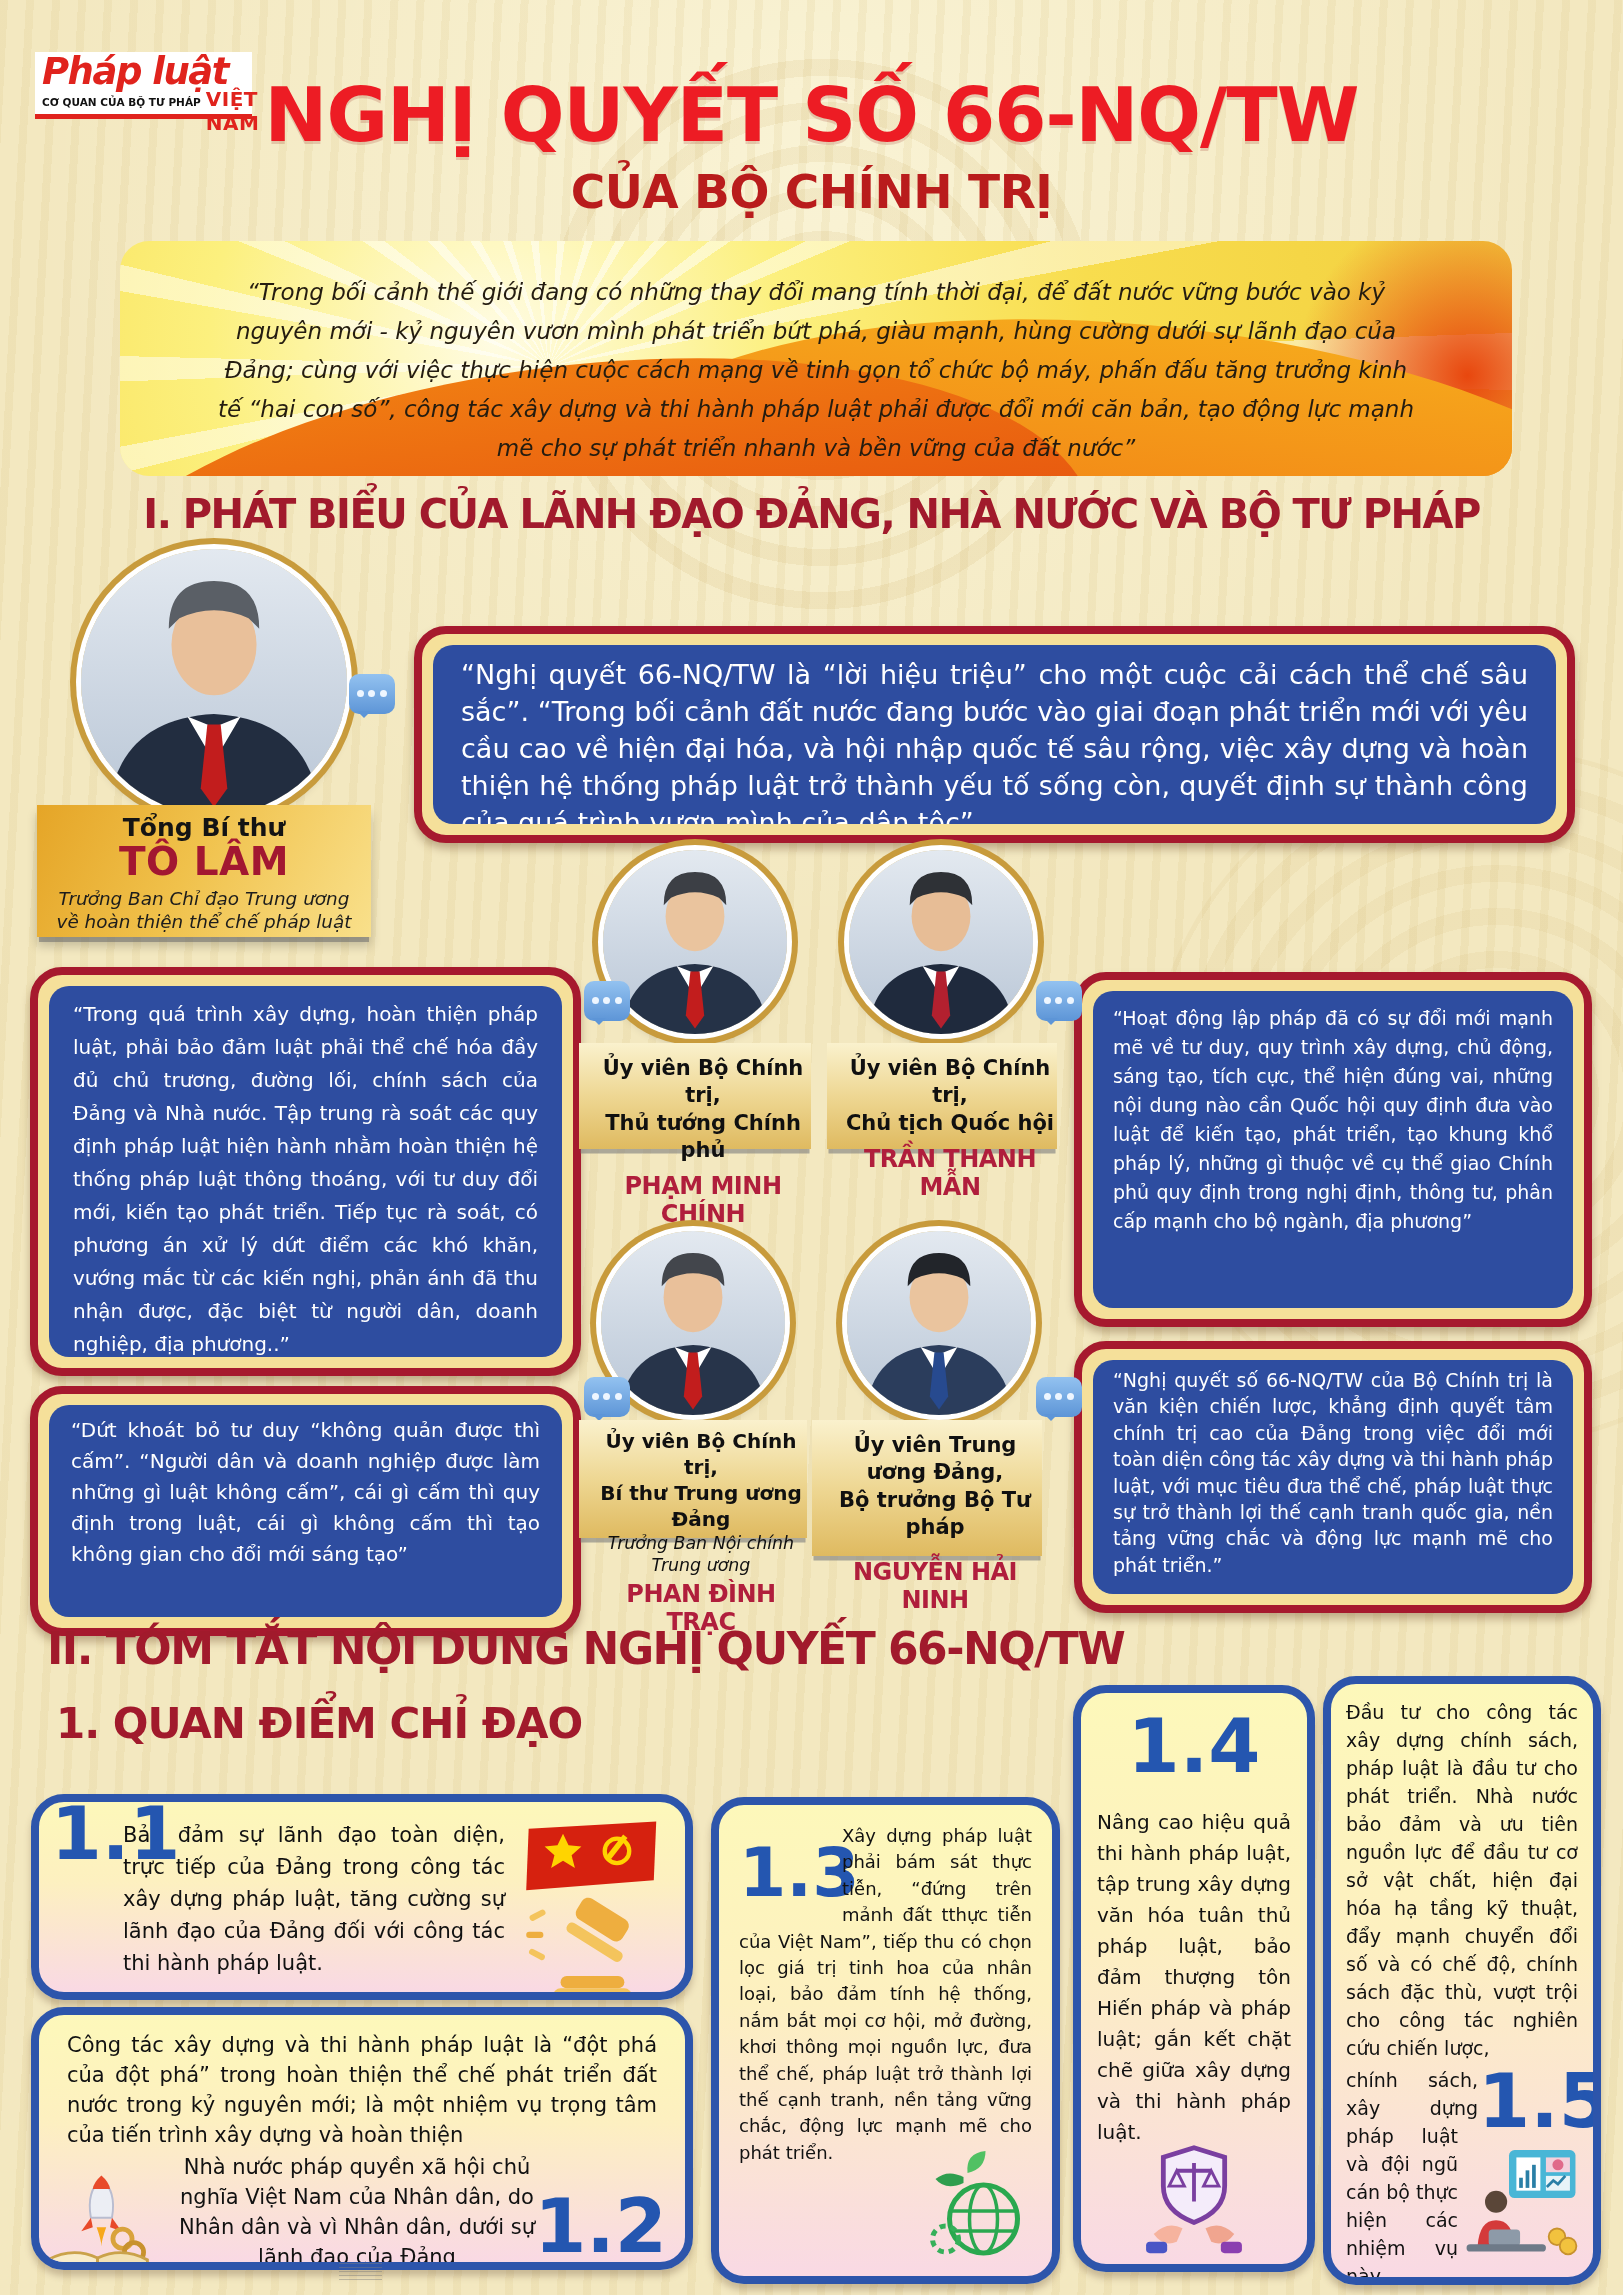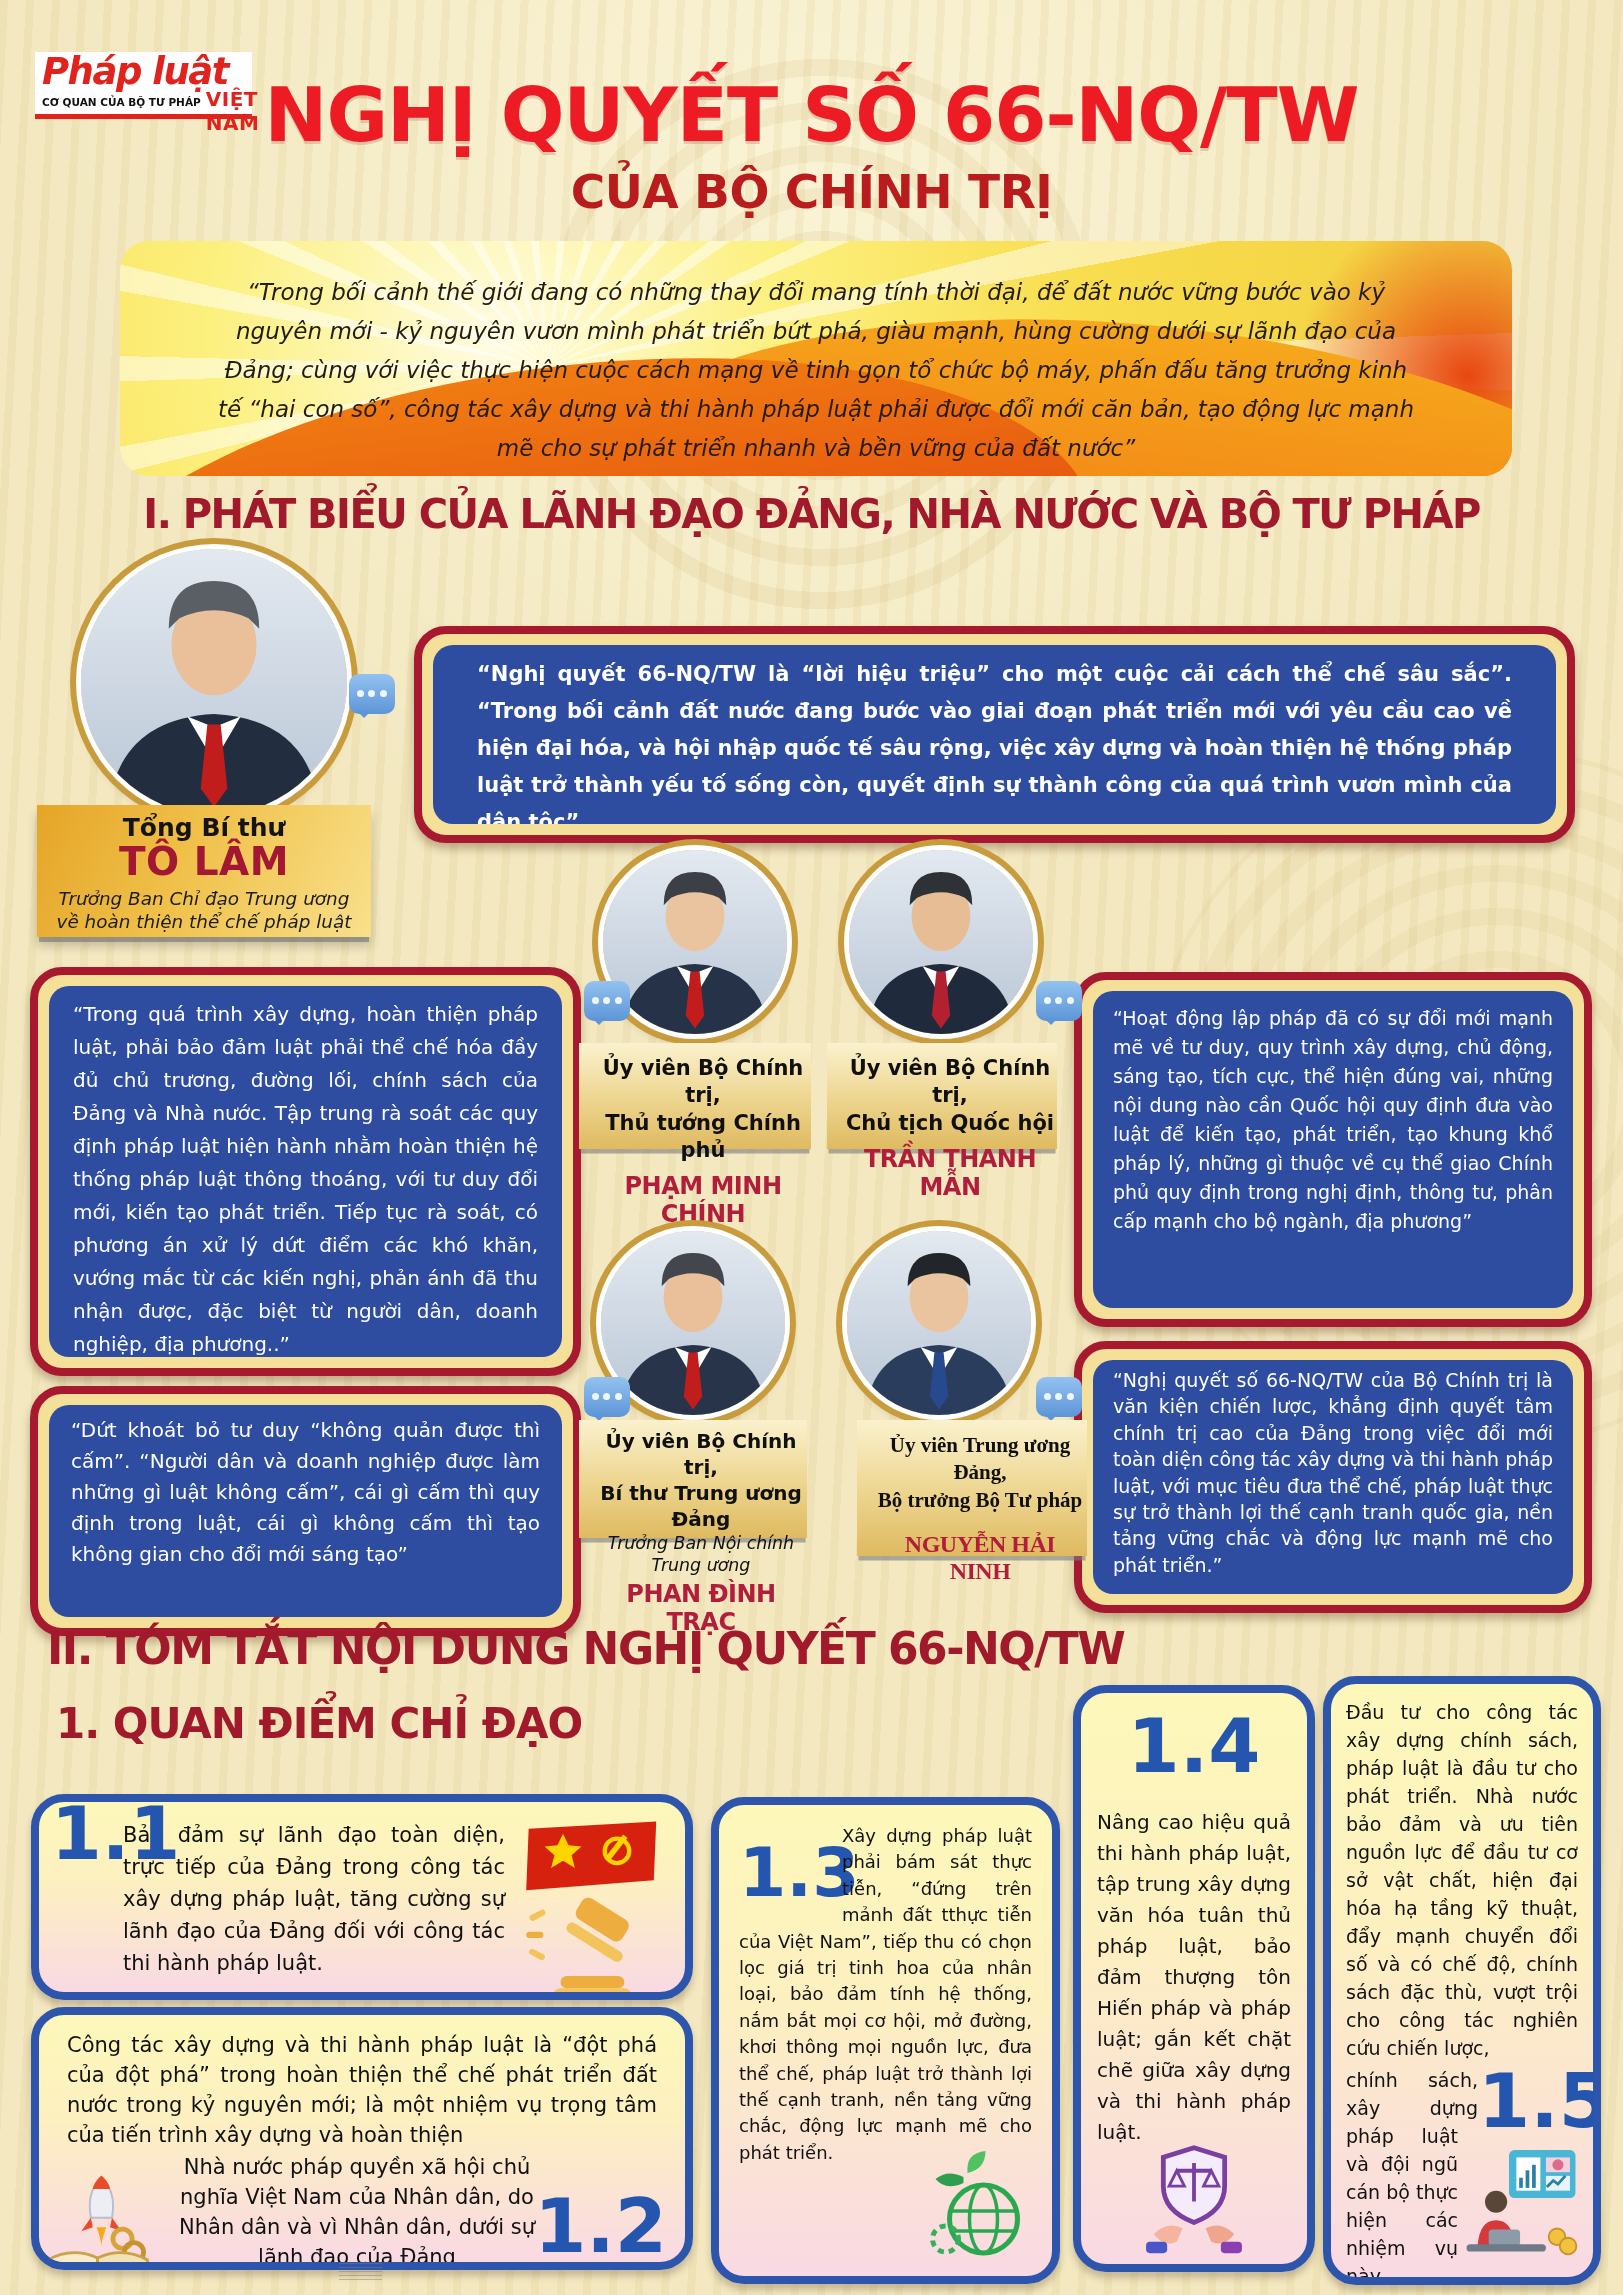--- a/index.html
+++ b/index.html
@@ -41,21 +41,21 @@
   .banner .wave3 { position:absolute; width:349px; height:349px; right:-130px; top:-40px; border-radius:50%;
     background:radial-gradient(circle,#e8470e 0%, rgba(232,71,14,0) 70%); }
   .banner p { position:relative; margin:32px 95px 0 95px; text-align:center; color:#241c10; font-style:italic; font-weight:400; font-size:23px; line-height:1.7; z-index:2; }
 
   .h-sec1 { position:absolute; left:0; top:491px; width:100%; text-align:center; color:#a11a2c; font-weight:800; font-size:40px; letter-spacing:-1.5px; }
 
   
   .panel { position:absolute; border:8px solid #a6192e; background:#f5e09a; border-radius:32px; box-sizing:border-box; box-shadow:0 6px 8px rgba(95,60,30,.35); }
   .panel .blue { position:absolute; inset:11px; background:#2e4da0; border-radius:20px; color:#fff; overflow:hidden; }
   .panel .blue p { margin:0; text-align:justify; }
-  .p-tolam .blue p { padding:11px 44px; font-size:21px; line-height:37px;font-weight:bold; }
+  .p-tolam .blue p { padding:11px 28px; font-size:27px; line-height:37px; }
   .p-l1 .blue p { padding:12px 24px; font-size:20px; line-height:33px; }
   .p-r1 .blue p { padding:13px 20px; font-size:19px; line-height:29px; }
   .p-l2 .blue p { padding:10px 22px; font-size:20px; line-height:31px; }
   .p-r2 .blue p { padding:7px 20px; font-size:19px; line-height:26.4px; }
 
   
   .avatar { position:absolute; border-radius:50%; overflow:hidden;
     background:linear-gradient(180deg,#e3e9f0 0%,#b9c6d6 100%);
     box-shadow:0 0 0 5px #ffffff, 0 0 0 11px #c89b3c, 0 8px 11px rgba(0,0,0,.3); }
   .avatar svg { width:100%; height:100%; display:block; }
@@ -271,21 +271,21 @@
       <i></i>
       <i></i>
     </div>
 
   <div class="capcard" style="left:579px; top:1420px; width:228px; height:118px; padding-top:8px;">
     <div class="r" style="font-size:20px;">Ủy viên Bộ Chính trị,</div>
     <div class="r" style="font-size:20px;">Bí thư Trung ương Đảng</div>
     <div class="ri">Trưởng Ban Nội chính Trung ương</div>
     <div class="name" style="margin-top:3px;">PHAN ĐÌNH TRẠC</div>
   </div>
-  <div class="capcard" style="left:857px; top:1420px; width:230px; height:136px;font-family:Liberation Serif, serif;">
+  <div class="capcard" style="left:812px; top:1420px; width:230px; height:136px;">
     <div class="r">Ủy viên Trung ương Đảng,</div>
     <div class="r">Bộ trưởng Bộ Tư pháp</div>
     <div class="name" style="margin-top:17px;">NGUYỄN HẢI NINH</div>
   </div>
 
   <div class="h-sec2">II. TÓM TẮT NỘI DUNG NGHỊ QUYẾT 66-NQ/TW</div>
   <div class="h-sec2b">1. QUAN ĐIỂM CHỈ ĐẠO</div>
 
   <div class="qcard c11" style="left:31px; top:1794px; width:662px; height:206px;">
     <div class="body">

